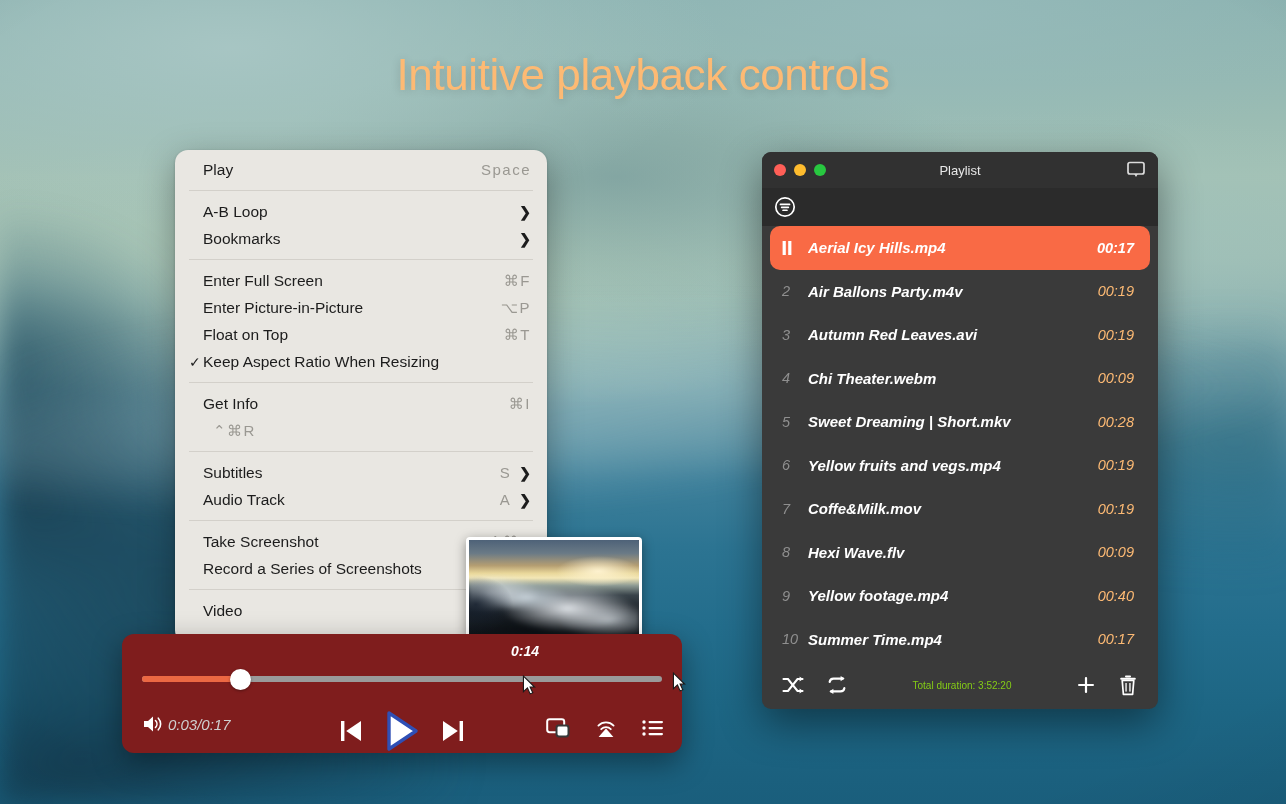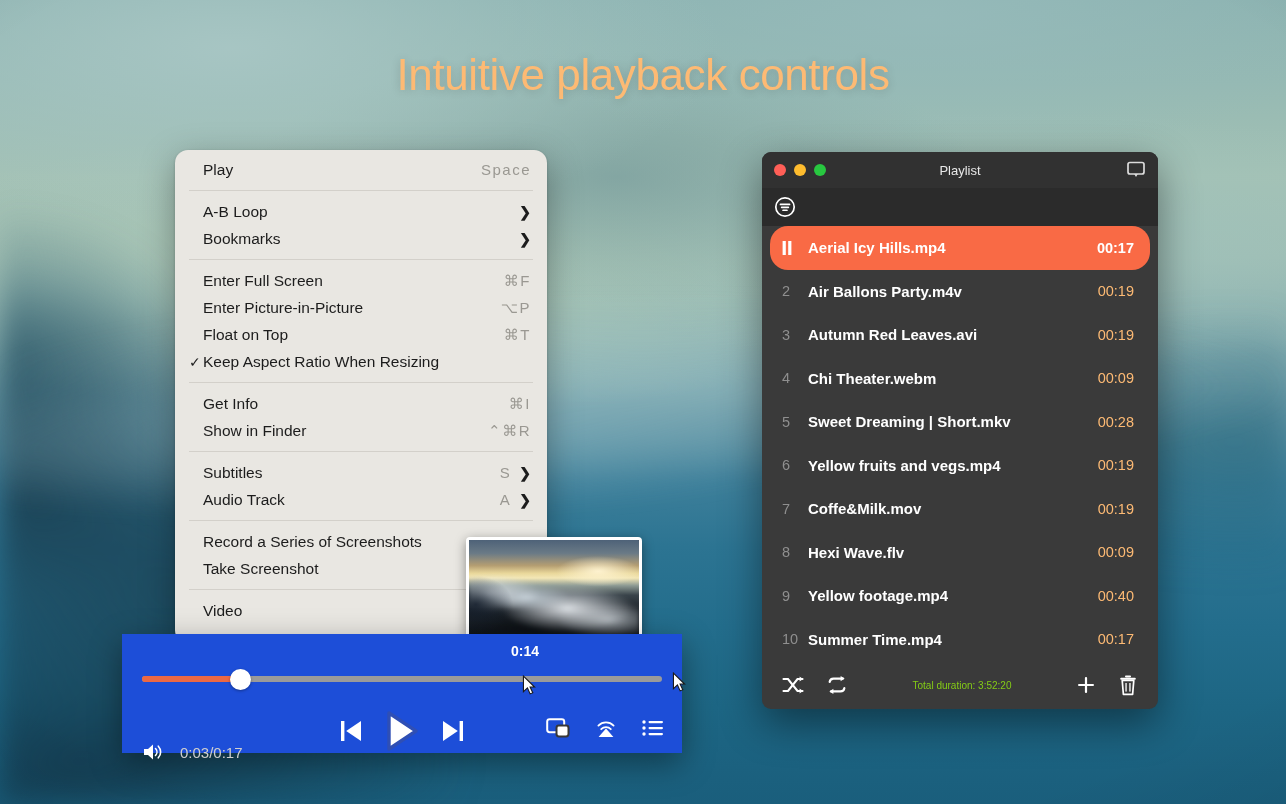--- a/index.html
+++ b/index.html
@@ -151,23 +151,24 @@
   }
   .thumb-dark-left {
     background: radial-gradient(ellipse 52px 40px at 4% 68%, rgba(20,30,44,.85), rgba(20,30,44,0) 72%);
   }
 
   
   #player-bar {
     position: absolute;
     left: 122px; top: 634px;
     width: 560px; height: 119px;
-    background: #1d4ed8;
-    border-radius: 0;
+    background: #7f1d1d;
+    border-radius: 12px;
     box-shadow: 0 10px 30px rgba(0,0,0,.40);
+    font-style: italic;
   }
   #hover-time {
     position: absolute;
     left: 0; right: 0; top: 9px;
     text-align: center;
     color: #ffffff;
     font-size: 14px;
     font-weight: 600;
     
     transform: translateX(123px);
@@ -193,21 +194,21 @@
     border-radius: 50%;
     background: #ffffff;
     box-shadow: 0 1px 3px rgba(0,0,0,.35);
   }
   #controls-row {
     position: absolute;
     left: 0; right: 0; top: 76px; height: 42px;
   }
   .vol-group {
     position: absolute; left: 20px; top: 4px;
-    display: flex; align-items: center; gap: 16px; margin-top: 28px;
+    display: flex; align-items: center; gap: 4px;
   }
   .time-text {
     color: #cfcfcf;
     font-size: 15px;
   }
   .transport {
     position: absolute;
     left: 50%; top: 0;
     transform: translateX(-50%);
     display: flex; align-items: center; gap: 20px;
@@ -273,22 +274,23 @@
     padding: 0;
   }
   #search-input::placeholder { color: #8d8d8d; }
 
   #playlist-items { flex: 1 1 auto; overflow: hidden; }
   .pl-row {
     display: flex; align-items: center;
     height: 43.5px;
     margin: 0 8px;
     padding: 0 16px 0 12px;
-    border-radius: 18px;
+    border-radius: 10px;
     color: #ffffff;
+    font-style: italic;
   }
   .pl-row.selected { background: #f96a45; }
   .pl-index {
     width: 26px; flex: 0 0 26px;
     color: #8f8f8f;
     font-size: 14.5px;
     text-align: left;
   }
   .pl-row.selected .pl-index { color: #ffffff; }
   .pl-name {
@@ -375,47 +377,46 @@
     </div>
     <div class="menu-sep"></div>
 
     <div class="menu-item">
       <span class="menu-check"></span>
       <span class="menu-label">Get Info</span>
       <span class="menu-shortcut">⌘I</span>
     </div>
     <div class="menu-item">
       <span class="menu-check"></span>
-      <span class="menu-label">Show in Finder</span>
       <span class="menu-shortcut">⌃⌘R</span>
     </div>
     <div class="menu-sep"></div>
 
     <div class="menu-item">
       <span class="menu-check"></span>
       <span class="menu-label">Subtitles</span>
       <span class="menu-shortcut">S</span>
       <span class="menu-arrow">❯</span>
     </div>
     <div class="menu-item">
       <span class="menu-check"></span>
       <span class="menu-label">Audio Track</span>
       <span class="menu-shortcut">A</span>
       <span class="menu-arrow">❯</span>
     </div>
     <div class="menu-sep"></div>
 
     <div class="menu-item">
       <span class="menu-check"></span>
-      <span class="menu-label">Record a Series of Screenshots</span>
-    </div>
-    <div class="menu-item">
-      <span class="menu-check"></span>
       <span class="menu-label">Take Screenshot</span>
       <span class="menu-shortcut">⌃⌘S</span>
+    </div>
+    <div class="menu-item">
+      <span class="menu-check"></span>
+      <span class="menu-label">Record a Series of Screenshots</span>
     </div>
     <div class="menu-sep"></div>
 
     <div class="menu-item">
       <span class="menu-check"></span>
       <span class="menu-label">Video</span>
     </div>
   </div>
 
   <div id="thumb-preview">

